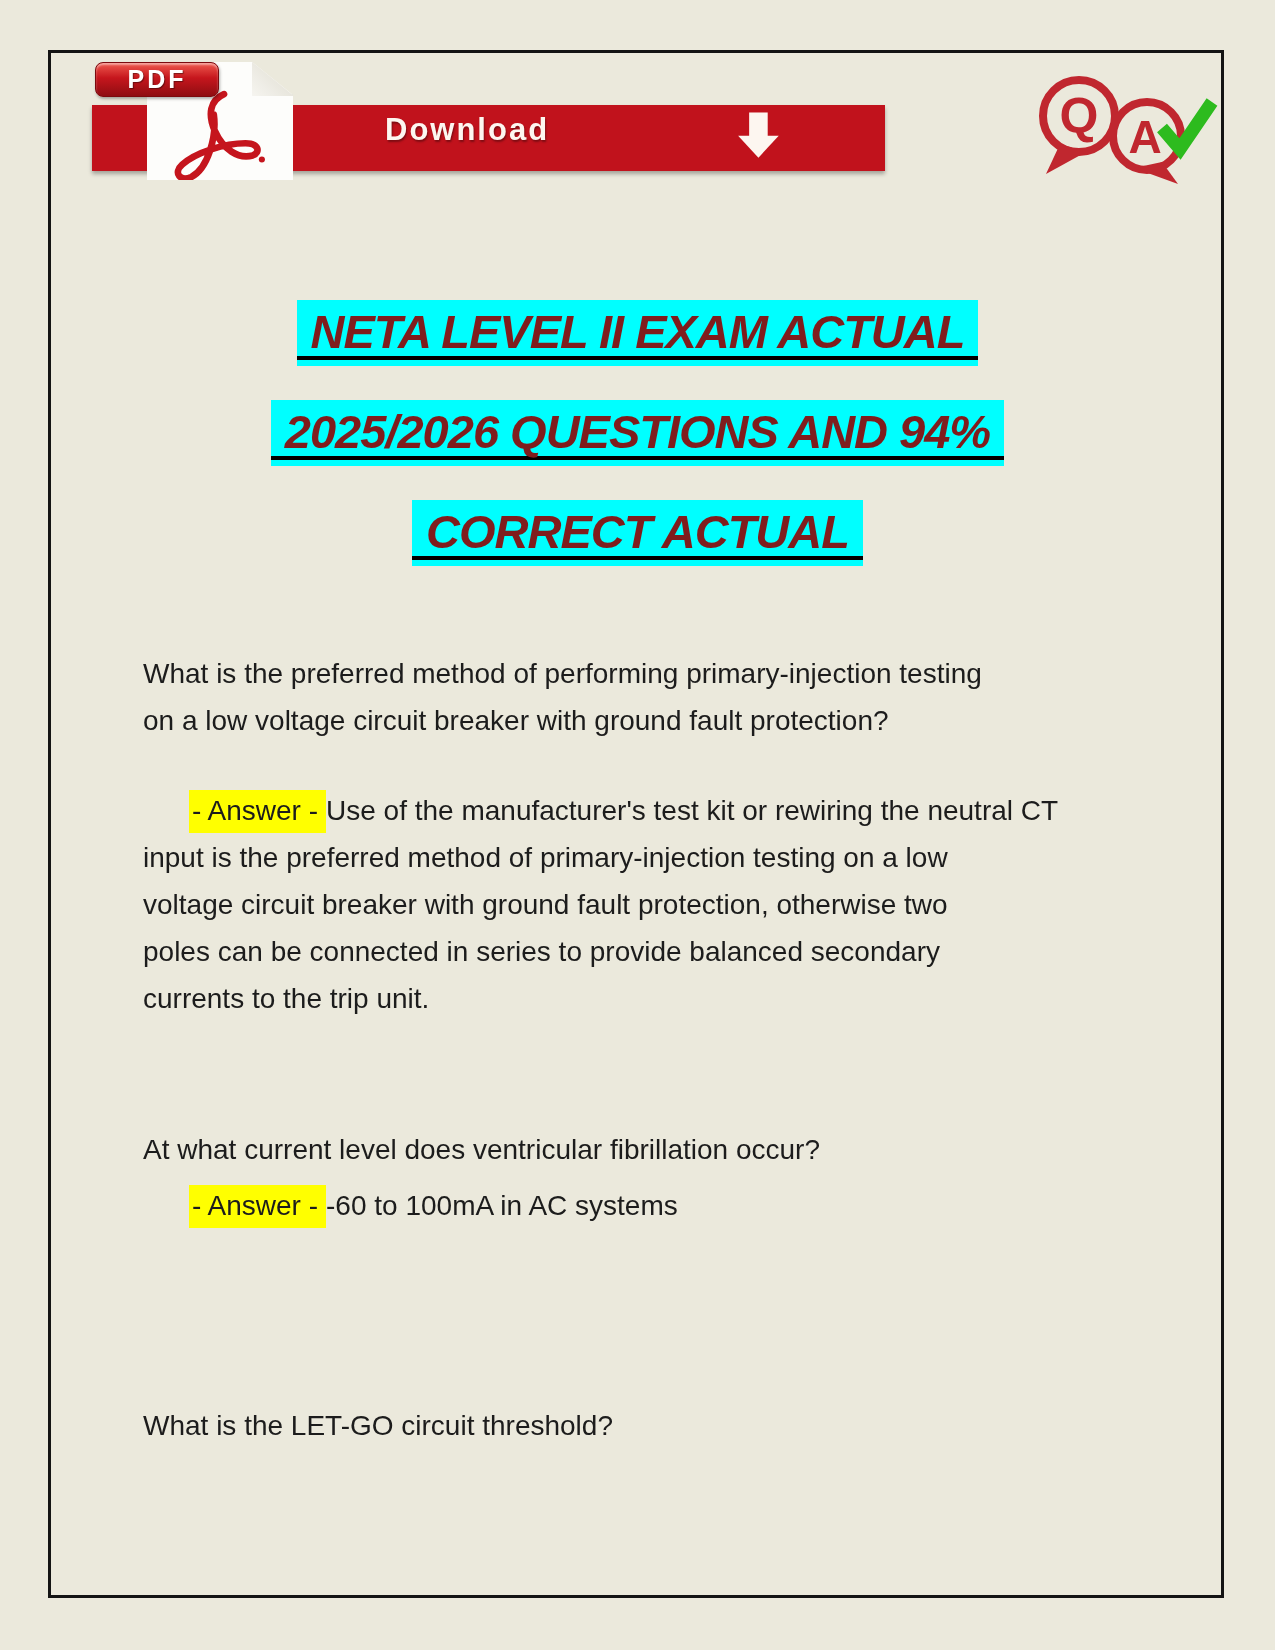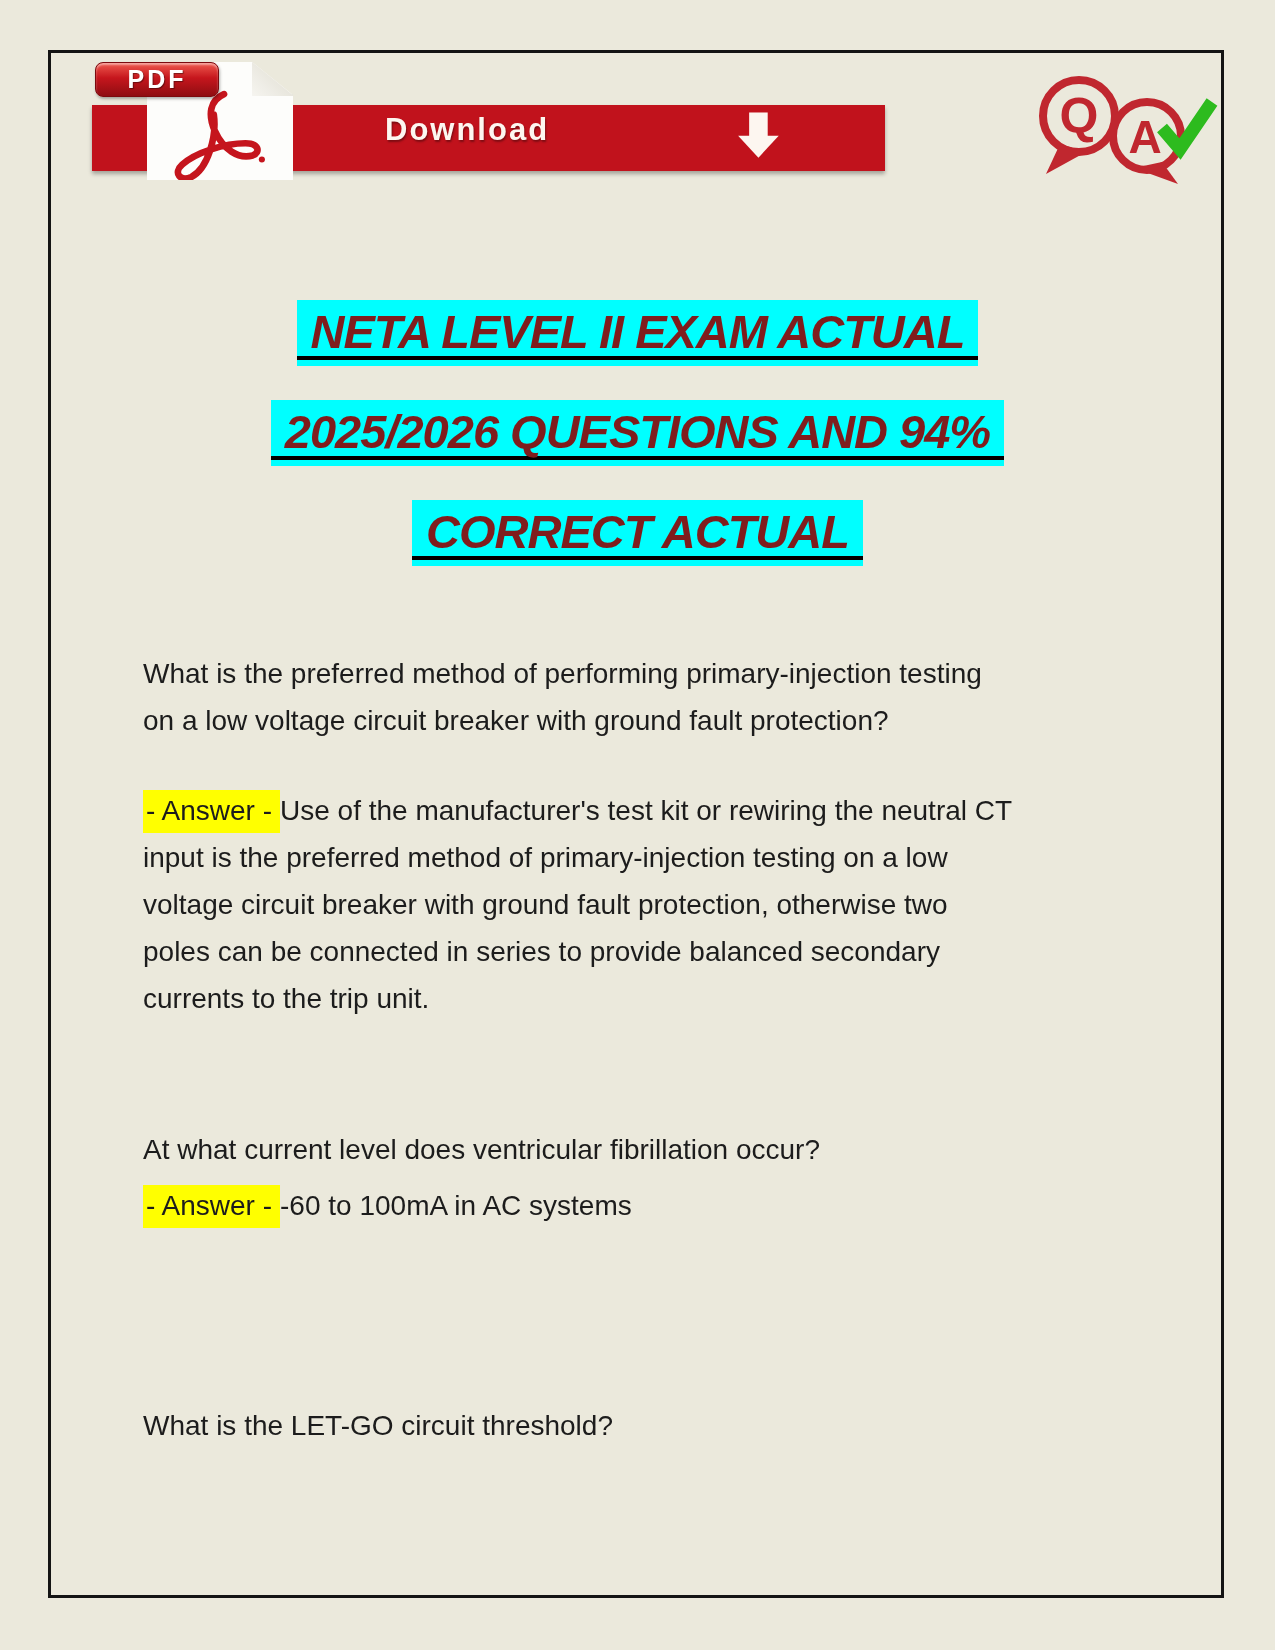--- a/index.html
+++ b/index.html
@@ -44,21 +44,21 @@
   
   .title{position:absolute;left:0;top:300px;width:1275px;text-align:center;line-height:1;}
   .title-line{margin-bottom:40px;}
   .hl-cyan{display:inline-block;background:var(--cyan);color:#7f1d1d;font-weight:bold;font-size:47px;
            letter-spacing:-1px;padding:8px 14px 1px 14px;border-bottom:4px solid #000;
            box-shadow:0 6px 0 0 var(--cyan);font-style:italic;}
 
   
   .para{position:absolute;left:143px;width:1000px;color:var(--ink);font-size:28px;line-height:47px;}
   .line{white-space:nowrap;}
-  .hl-yellow{background:var(--yellow);padding:5px 8px 7px 3px;}
+  .hl-yellow{background:var(--yellow);padding:5px 8px 7px 3px;margin-left:46px;}
   .q1{top:650px;} .a1{top:787px;} .q2{top:1126px;} .a2{top:1182px;} .a2b{top:1262px;} .q3{top:1402px;}
 </style>
 </head>
 <body>
 
 <div class="page">
   <div class="frame"></div>
 
   <div class="banner">
     <span class="banner-label">Download</span>

